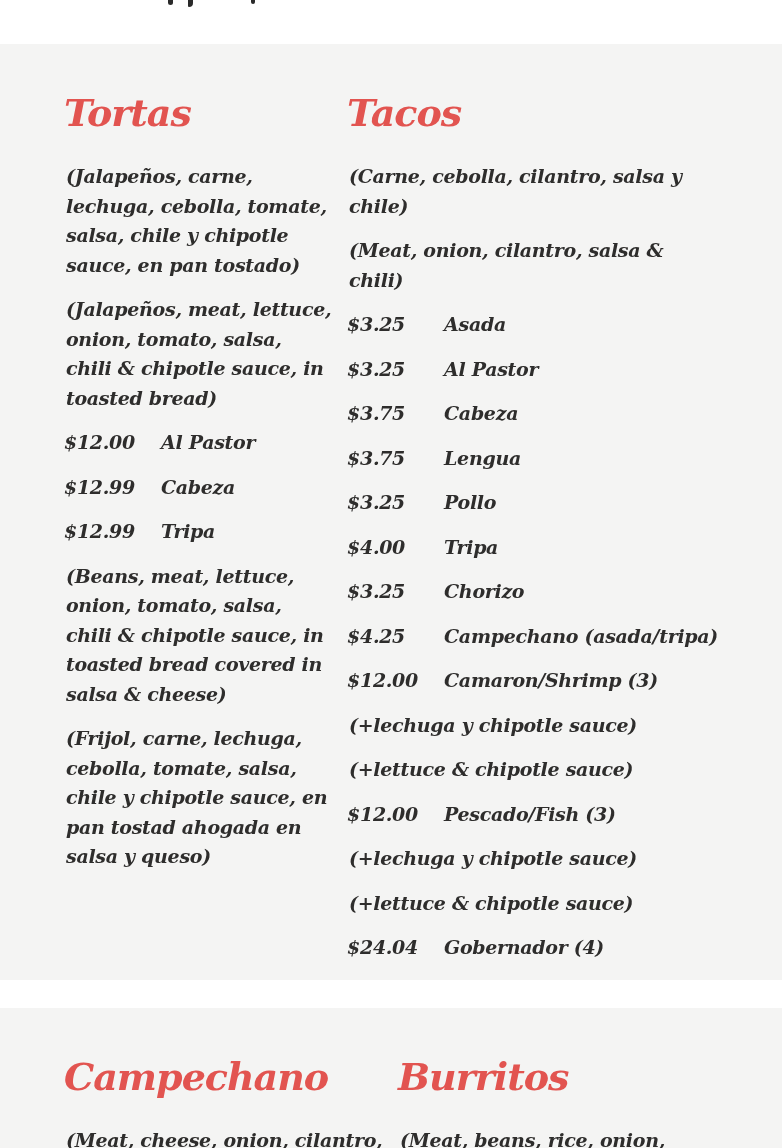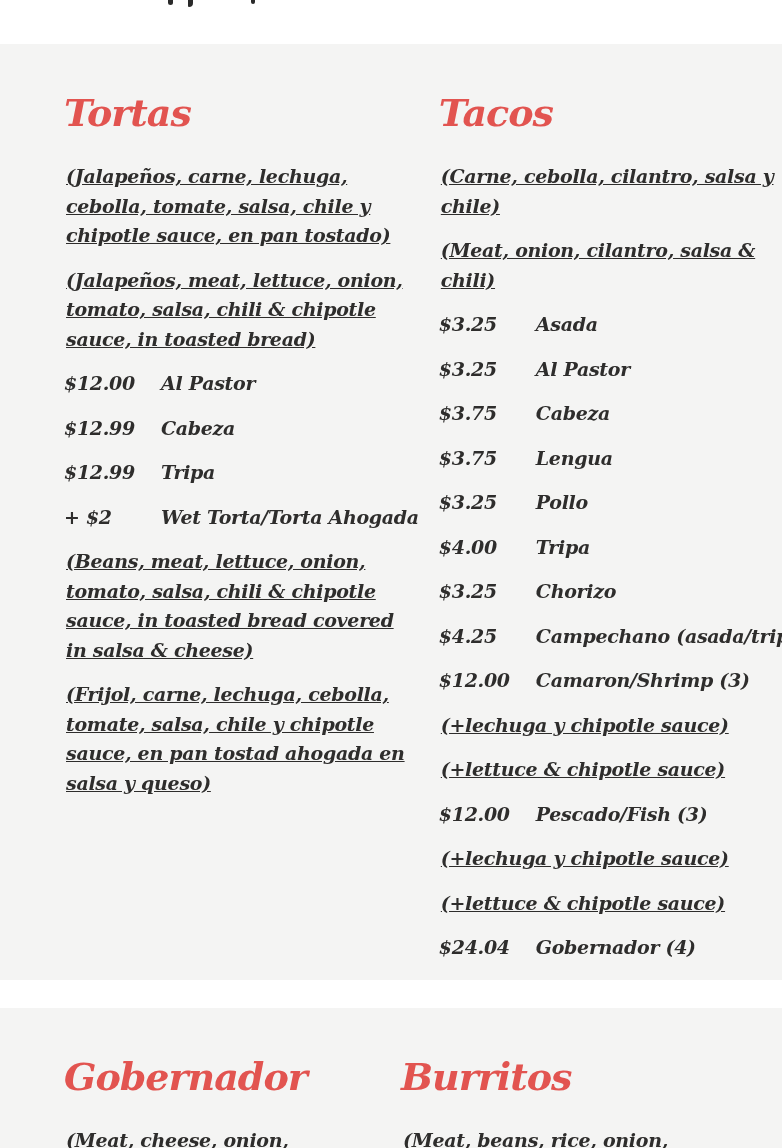--- a/index.html
+++ b/index.html
@@ -36,21 +36,21 @@
     overflow: hidden;
   }
   .band-0 { height: 936px; }
   .band-gap { height: 28px; background: #ffffff; }
   .band-1 { height: 140px; }
 
   .cols {
     margin: 0 64px;
     display: grid;
     grid-template-columns: 1fr 1fr;
-    column-gap: 20px;
+    column-gap: 14px;
     padding-top: 41px;
   }
 
   h2.band-title {
     margin: 0 0 21px 0;
     font-family: "DejaVu Serif", serif;
     font-style: italic;
     font-weight: 700;
     font-size: 38px;
     line-height: 56px;
@@ -59,21 +59,20 @@
   }
 
   .col p {
     margin: 0 0 15px 0;
     font-style: italic;
     font-weight: 700;
     font-size: 19px;
     line-height: 29.5px;
     letter-spacing: -0.3px;
     color: #2e2d2c;
-    text-decoration: underline;
   }
   .col p.desc { padding-left: 2px; }
 
   .item-row { white-space: nowrap; }
   .item-row .price {
     display: inline-block;
     width: 97px;
   }
   .item-row .iname { display: inline-block; }
 </style>
@@ -88,21 +87,20 @@
 
 <section class="menu-band band-0">
   <div class="cols">
       <div class="col">
         <h2 class="band-title">Tortas</h2>
         <p class="desc">(Jalapeños, carne, lechuga, cebolla, tomate, salsa, chile y chipotle sauce, en pan tostado)</p>
         <p class="desc">(Jalapeños, meat, lettuce, onion, tomato, salsa, chili &amp; chipotle sauce, in toasted bread)</p>
         <p class="item-row"><span class="price">$12.00</span><span class="iname">Al Pastor</span></p>
         <p class="item-row"><span class="price">$12.99</span><span class="iname">Cabeza</span></p>
         <p class="item-row"><span class="price">$12.99</span><span class="iname">Tripa</span></p>
-        <p class="item-row"><span class="price">+ $2</span><span class="iname">Wet Torta/Torta Ahogada</span></p>
         <p class="desc">(Beans, meat, lettuce, onion, tomato, salsa, chili &amp; chipotle sauce, in toasted bread covered in salsa &amp; cheese)</p>
         <p class="desc">(Frijol, carne, lechuga, cebolla, tomate, salsa, chile y chipotle sauce, en pan tostad ahogada en salsa y queso)</p>
       </div>
       <div class="col">
         <h2 class="band-title">Tacos</h2>
         <p class="desc">(Carne, cebolla, cilantro, salsa y chile)</p>
         <p class="desc">(Meat, onion, cilantro, salsa &amp; chili)</p>
         <p class="item-row"><span class="price">$3.25</span><span class="iname">Asada</span></p>
         <p class="item-row"><span class="price">$3.25</span><span class="iname">Al Pastor</span></p>
         <p class="item-row"><span class="price">$3.75</span><span class="iname">Cabeza</span></p>
@@ -120,21 +118,21 @@
         <p class="item-row"><span class="price">$24.04</span><span class="iname">Gobernador (4)</span></p>
       </div>
     </div>
 </section>
 
 <div class="band-gap"></div>
 
 <section class="menu-band band-1">
   <div class="cols">
       <div class="col">
-        <h2 class="band-title">Gobernador</h2>
+        <h2 class="band-title">Campechano</h2>
         <p class="desc">(Meat, cheese, onion, cilantro, salsa, chili</p>
       </div>
       <div class="col">
         <h2 class="band-title">Burritos</h2>
         <p class="desc">(Meat, beans, rice, onion, cilantro, salsa &amp;</p>
       </div>
     </div>
 </section>
 
 </body></html>

